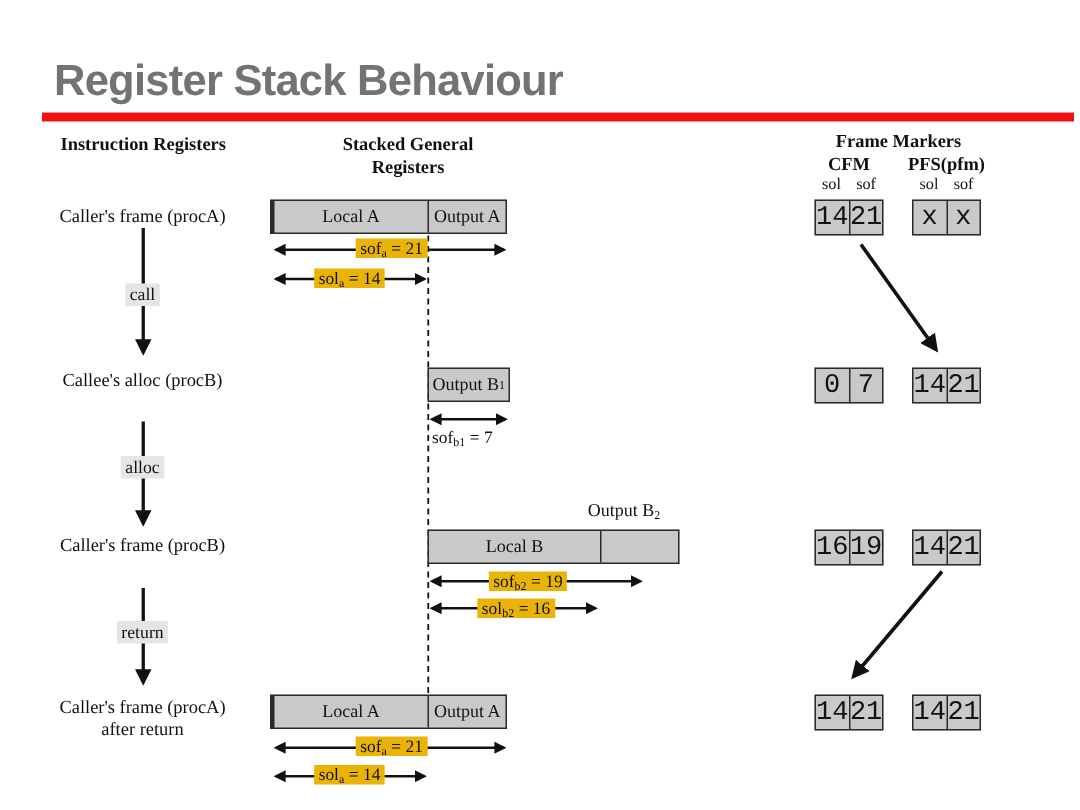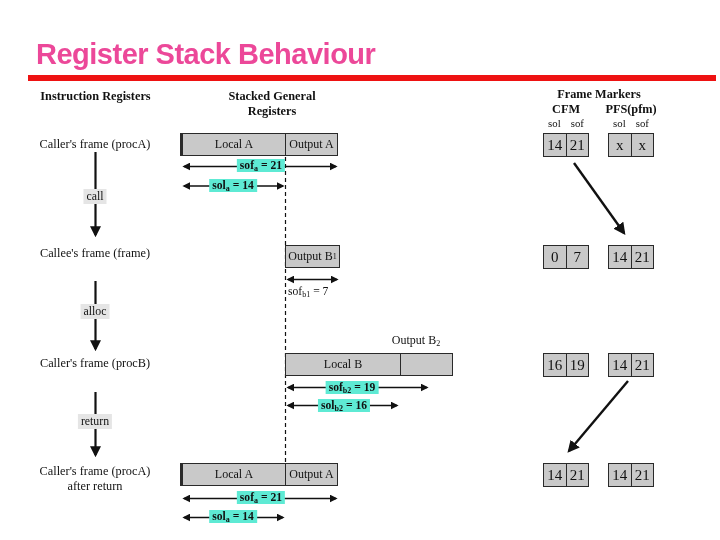--- a/index.html
+++ b/index.html
@@ -1,35 +1,35 @@
 <!DOCTYPE html>
 <html><head>
 <meta charset="utf-8">
 <style>
   html,body{margin:0;padding:0;background:#fff;}
   .slide{position:relative;width:720px;height:540px;background:#ffffff;overflow:hidden;
          font-family:"Liberation Serif", serif;color:#111;}
   .abs{position:absolute;}
   .title{left:36px;top:38px;font-family:"Liberation Sans", sans-serif;
-         font-weight:700;font-size:29px;color:#ec4899;letter-spacing:-0.5px;white-space:nowrap;}
+         font-weight:700;font-size:29px;color:#737373;letter-spacing:-0.5px;white-space:nowrap;}
   .rule{left:28px;top:75px;width:688px;height:6px;background:#ee1212;}
   .overlay{left:0;top:0;pointer-events:none;}
   .overlay line{stroke:#111;}
   .hdr{font-weight:bold;font-size:12.3px;text-align:center;line-height:15px;}
   .state{font-size:12.3px;text-align:center;line-height:14.5px;width:146px;left:22px;}
   .translabel{font-size:11.8px;background:#e5e5e5;padding:0 3px;transform:translateX(-50%);white-space:nowrap;}
   .regbox{display:flex;background:#c9c9c9;border:1.5px solid #2a2a2a;box-sizing:border-box;}
   .thickleft{border-left:3px solid #2a2a2a;}
   .cell{display:flex;align-items:center;justify-content:center;font-size:12px;white-space:nowrap;}
   .cell + .cell{border-left:1.5px solid #2a2a2a;}
   .markerbox{display:flex;border:1.5px solid #2a2a2a;background:#c9c9c9;box-sizing:border-box;height:24px;width:46px;}
-  .mcell{width:50%;display:flex;align-items:center;justify-content:center;font-size:15px;}
+  .mcell{width:50%;display:flex;align-items:center;justify-content:center;font-size:18px;font-family:Liberation Mono, monospace;}
   .mcell + .mcell{border-left:1.5px solid #2a2a2a;}
   .solsof{display:flex;justify-content:space-around;font-size:10.8px;}
-  .mlabel{font-size:11.6px;background:#5eead4;padding:0 3px;transform:translateX(-50%);white-space:nowrap;font-weight:bold;}
+  .mlabel{font-size:11.6px;background:#eab308;padding:0 3px;transform:translateX(-50%);white-space:nowrap;}
   .mlabel-left{font-size:11.6px;white-space:nowrap;}
   .floatlabel{font-size:12px;transform:translateX(-50%);white-space:nowrap;}
   sub{font-size:8px;vertical-align:-2px;line-height:0;}
   .eq{margin-left:3px;}
 </style>
 </head>
 <body>
 
 <div class="slide">
 
@@ -101,21 +101,21 @@
   <div class="abs solsof" style="left:608px;top:117px;width:46px">
     <span>sol</span>
     <span>sof</span>
   </div>
 
   <div class="abs state" style="top:137px">
     <div>Caller's frame (procA)</div>
   </div>
   <div class="abs translabel" style="left:95px;top:189px">call</div>
   <div class="abs state" style="top:246px">
-    <div>Callee's frame (frame)</div>
+    <div>Callee's alloc (procB)</div>
   </div>
   <div class="abs translabel" style="left:95px;top:304px">alloc</div>
   <div class="abs state" style="top:356px">
     <div>Caller's frame (procB)</div>
   </div>
   <div class="abs translabel" style="left:95px;top:414px">return</div>
   <div class="abs state" style="top:464px">
     <div>Caller's frame (procA)</div>
     <div>after return</div>
   </div>

